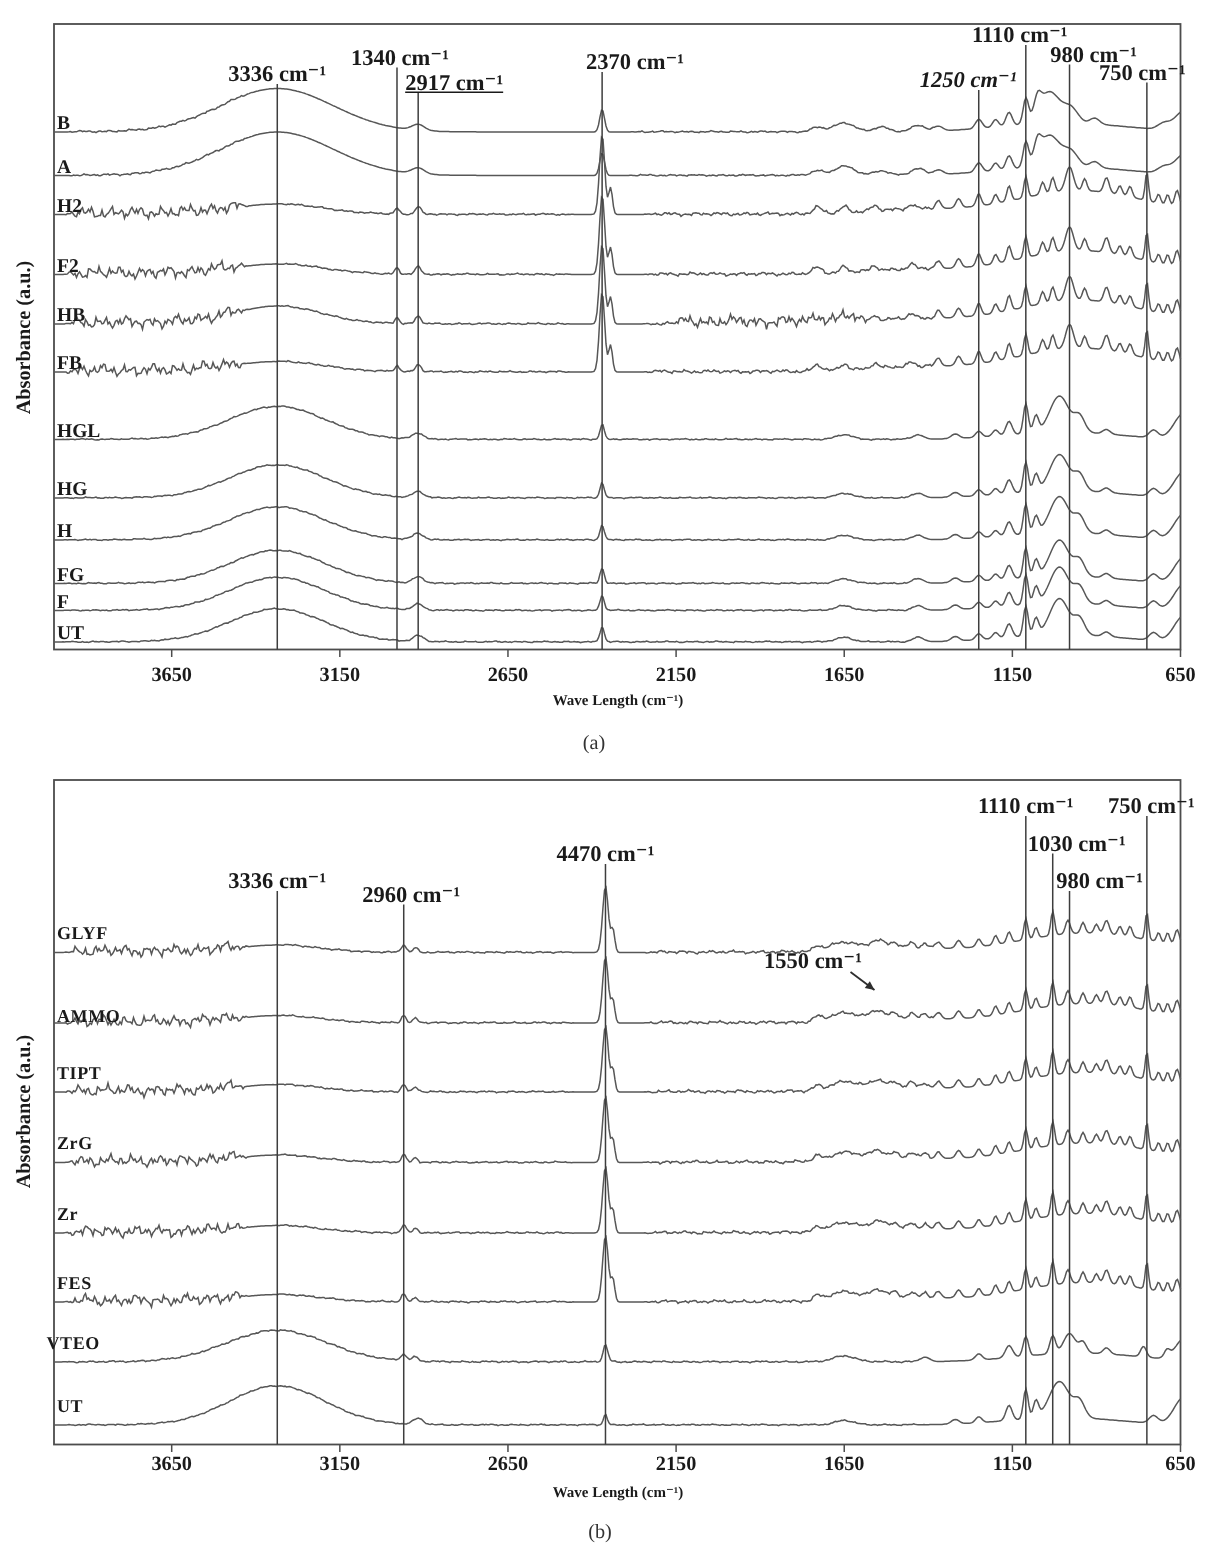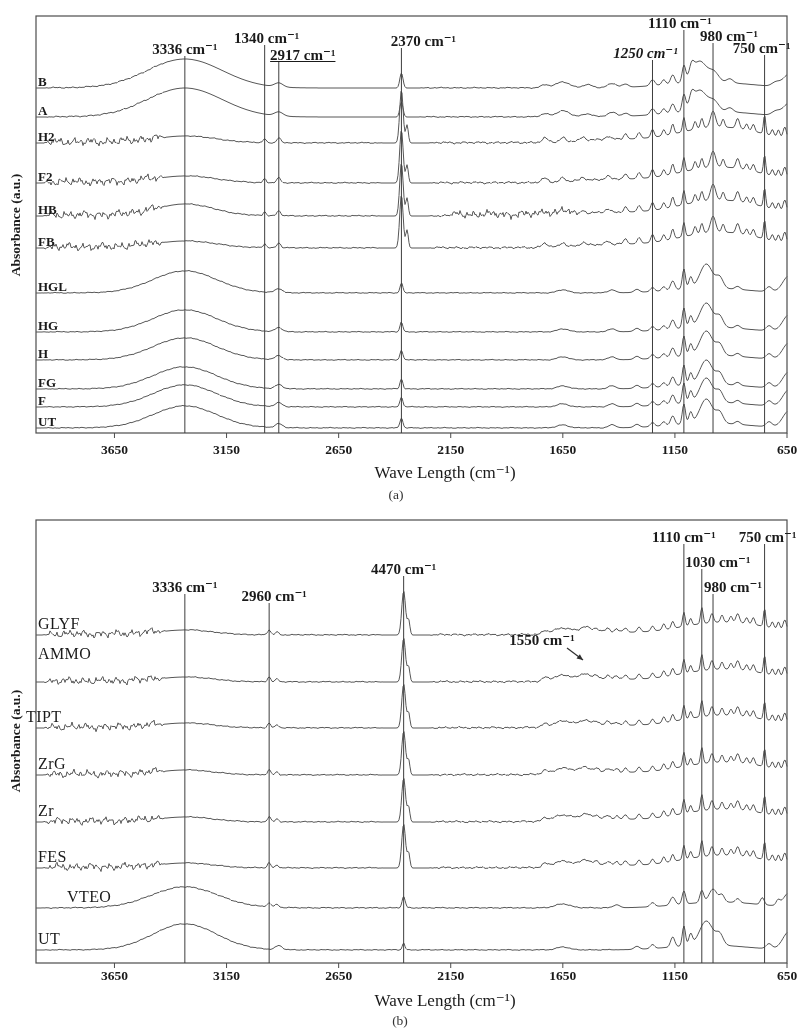--- a/index.html
+++ b/index.html
@@ -1,26 +1,26 @@
 <!DOCTYPE html>
 <html><head>
 <meta charset="utf-8">
 <style>
   html,body{margin:0;padding:0;background:#ffffff;}
   .page{position:relative;width:809px;height:1036px;background:#fff;overflow:hidden;
         font-family:"Liberation Serif","DejaVu Serif",serif;color:#1a1a1a;}
   #plot-svg{position:absolute;left:0;top:0;}
   .txt{position:absolute;white-space:nowrap;}
-  .xlab{font-weight:normal;font-size:17px;transform:translateX(-50%);margin-left:33px;}
+  .xlab{font-weight:bold;font-size:10px;transform:translateX(-50%);}
   .ylab{font-weight:bold;font-size:13.5px;transform:translate(-50%,-50%) rotate(-90deg);}
   .cap{font-size:13.5px;color:#333;transform:translateX(-50%);}
   .ann{font-weight:bold;font-size:15px;transform:translateX(-50%);}
   .tick-label{font-weight:bold;font-size:13.5px;transform:translateX(-50%);}
   .s-label-a{font-weight:bold;font-size:13px;}
-  .s-label-b{font-weight:normal;font-size:16px;letter-spacing:.4px;}
+  .s-label-b{font-weight:bold;font-size:12px;letter-spacing:.4px;}
   #ylab-a{left:16px;top:225px;} #ylab-b{left:16px;top:741px;}
   #xlab-a{left:412px;top:462px;} #xlab-b{left:412px;top:990px;}
   #cap-a{left:396px;top:487px;}  #cap-b{left:400px;top:1013px;}
 </style>
 </head>
 <body>
 
 <div class="page">
   <svg id="plot-svg" width="809" height="1036">
       <rect x="36" y="16" width="751" height="417" fill="none" stroke="#4c4c4c" stroke-width="1.2"></rect>
@@ -112,26 +112,26 @@
       <div class="txt ann" style="left: 729.021px; top: 27px;">980 cm⁻¹</div>
       <div class="txt ann" style="left: 761.582px; top: 39px;">750 cm⁻¹</div>
       <div class="txt tick-label" style="left: 114.463px; top: 968px;">3650</div>
       <div class="txt tick-label" style="left: 226.552px; top: 968px;">3150</div>
       <div class="txt tick-label" style="left: 338.642px; top: 968px;">2650</div>
       <div class="txt tick-label" style="left: 450.731px; top: 968px;">2150</div>
       <div class="txt tick-label" style="left: 562.821px; top: 968px;">1650</div>
       <div class="txt tick-label" style="left: 674.91px; top: 968px;">1150</div>
       <div class="txt tick-label" style="left: 787px; top: 968px;">650</div>
       <div class="txt s-label-b" style="left: 38px; top: 615px;">GLYF</div>
-      <div class="txt s-label-b" style="left: 38px; top: 645px;">AMMO</div>
-      <div class="txt s-label-b" style="left: 26px; top: 708px;">TIPT</div>
+      <div class="txt s-label-b" style="left: 38px; top: 670px;">AMMO</div>
+      <div class="txt s-label-b" style="left: 38px; top: 708px;">TIPT</div>
       <div class="txt s-label-b" style="left: 38px; top: 755px;">ZrG</div>
       <div class="txt s-label-b" style="left: 38px; top: 802px;">Zr</div>
       <div class="txt s-label-b" style="left: 38px; top: 848px;">FES</div>
-      <div class="txt s-label-b" style="left: 56px; top: 888px; padding-left: 11px;">VTEO</div>
+      <div class="txt s-label-b" style="left: 20px; top: 888px; padding-left: 11px;">VTEO</div>
       <div class="txt s-label-b" style="left: 38px; top: 930px;">UT</div>
       <div class="txt ann" style="left: 184.855px; top: 578px;">3336 cm⁻¹</div>
       <div class="txt ann" style="left: 274.146px; top: 587px;">2960 cm⁻¹</div>
       <div class="txt ann" style="left: 403.654px; top: 560px;">4470 cm⁻¹</div>
       <div class="txt ann" style="left: 542px; top: 631px;">1550 cm⁻¹</div>
       <div class="txt ann" style="left: 683.878px; top: 528px;">1110 cm⁻¹</div>
       <div class="txt ann" style="left: 717.812px; top: 553px;">1030 cm⁻¹</div>
       <div class="txt ann" style="left: 733.021px; top: 578px;">980 cm⁻¹</div>
       <div class="txt ann" style="left: 767.582px; top: 528px;">750 cm⁻¹</div>
     </div>

